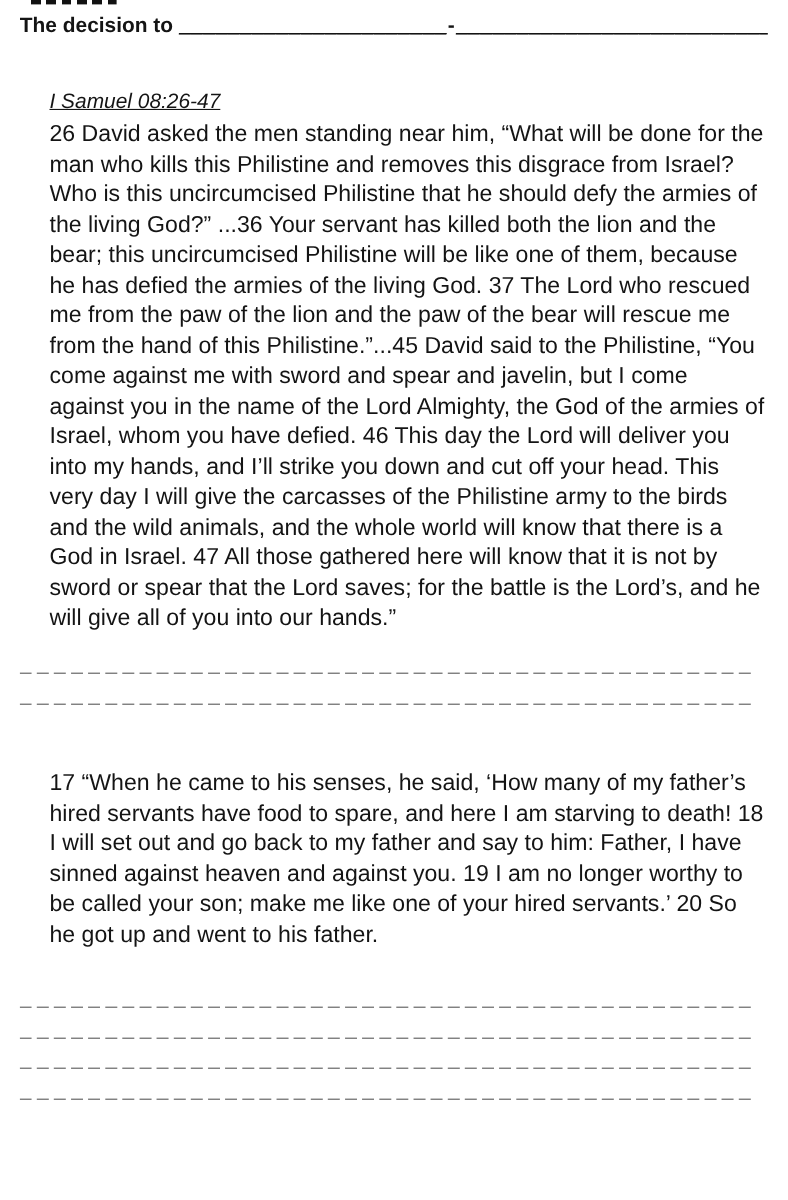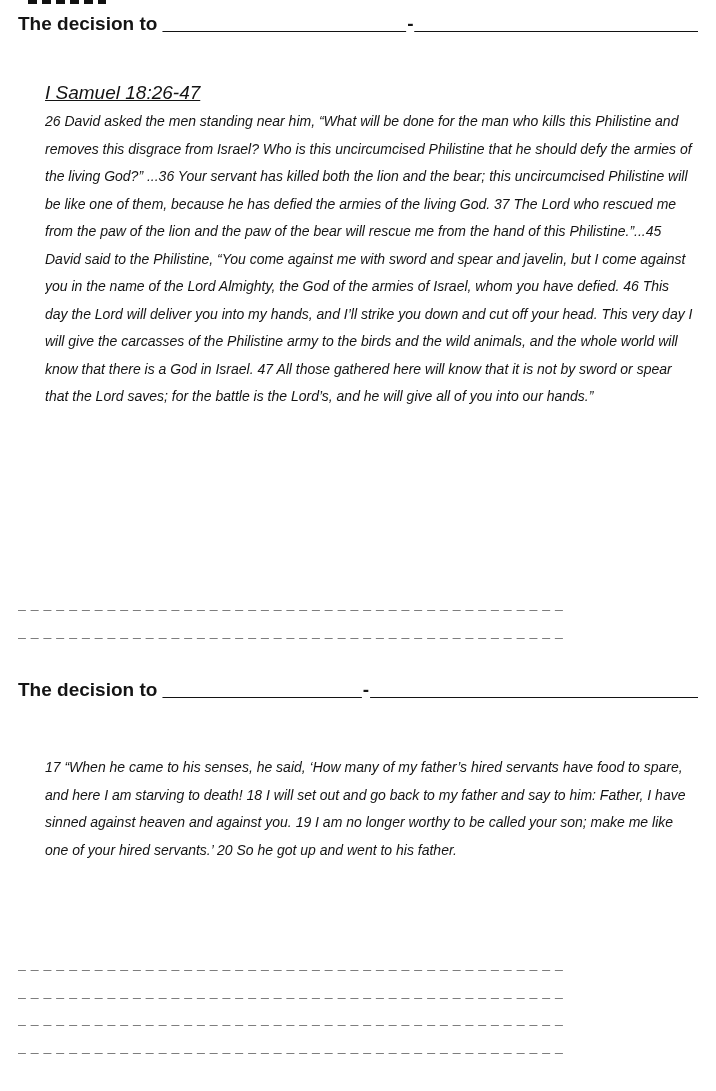--- a/index.html
+++ b/index.html
@@ -51,30 +51,29 @@
   .passage-s2 { margin-top: 52px; }
   .ref {
     display: inline-block;
     font-style: italic;
     font-size: 19px;
     line-height: 26px;
     text-decoration: underline;
     margin-bottom: 2px;
   }
   .passage-text {
-    font-style: italic;
-    font-size: 14px;
+    font-size: 21px;
     line-height: 27.5px;
     overflow: hidden;
   }
   .s1-body { height: 483px; }
   .s2-body { height: 165px; }
   .answer-line {
     font-weight: bold;
-    font-size: 14px;
+    font-size: 19px;
     line-height: 27.5px;
     letter-spacing: 5px;
     white-space: nowrap;
     overflow: hidden;
   }
   .heading-2 { margin-top: 32px; }
   .answers-bottom { margin-top: 32px; }
 </style>
 </head>
 <body>
@@ -82,33 +81,29 @@
 <div class="page">
 
   <div class="top-artifact"></div>
 
   <div class="heading heading-1">
     <span>The decision to</span>
     <span class="blank">______________________</span><span class="sep">-</span><span class="blank">____________________________</span>
   </div>
 
   <div class="passage passage-s1">
-    <span class="ref">I Samuel 18:26-47</span>
+    <span class="ref">I Samuel 08:26-47</span>
     <div class="passage-text s1-body">26 David asked the men standing near him, “What will be done for the man who kills this Philistine and removes this disgrace from Israel? Who is this uncircumcised Philistine that he should defy the armies of the living God?” ...36 Your servant has killed both the lion and the bear; this uncircumcised Philistine will be like one of them, because he has defied the armies of the living God. 37 The Lord who rescued me from the paw of the lion and the paw of the bear will rescue me from the hand of this Philistine.”...45 David said to the Philistine, “You come against me with sword and spear and javelin, but I come against you in the name of the Lord Almighty, the God of the armies of Israel, whom you have defied. 46 This day the Lord will deliver you into my hands, and I’ll strike you down and cut off your head. This very day I will give the carcasses of the Philistine army to the birds and the wild animals, and the whole world will know that there is a God in Israel. 47 All those gathered here will know that it is not by sword or spear that the Lord saves; for the battle is the Lord’s, and he will give all of you into our hands.”</div>
   </div>
 
   <div class="answer-lines answers-mid">
     <div class="answer-line">___________________________________________</div>
     <div class="answer-line">___________________________________________</div>
   </div>
 
-  <div class="heading heading-2">
-    <span>The decision to</span>
-    <span class="blank">__________________</span><span class="sep">-</span><span class="blank">______________________________</span>
-  </div>
 
   <div class="passage passage-s2">
     <div class="passage-text s2-body">17 “When he came to his senses, he said, ‘How many of my father’s hired servants have food to spare, and here I am starving to death! 18 I will set out and go back to my father and say to him: Father, I have sinned against heaven and against you. 19 I am no longer worthy to be called your son; make me like one of your hired servants.’ 20 So he got up and went to his father.</div>
   </div>
 
   <div class="answer-lines answers-bottom">
     <div class="answer-line">___________________________________________</div>
     <div class="answer-line">___________________________________________</div>
     <div class="answer-line">___________________________________________</div>
     <div class="answer-line">___________________________________________</div>

